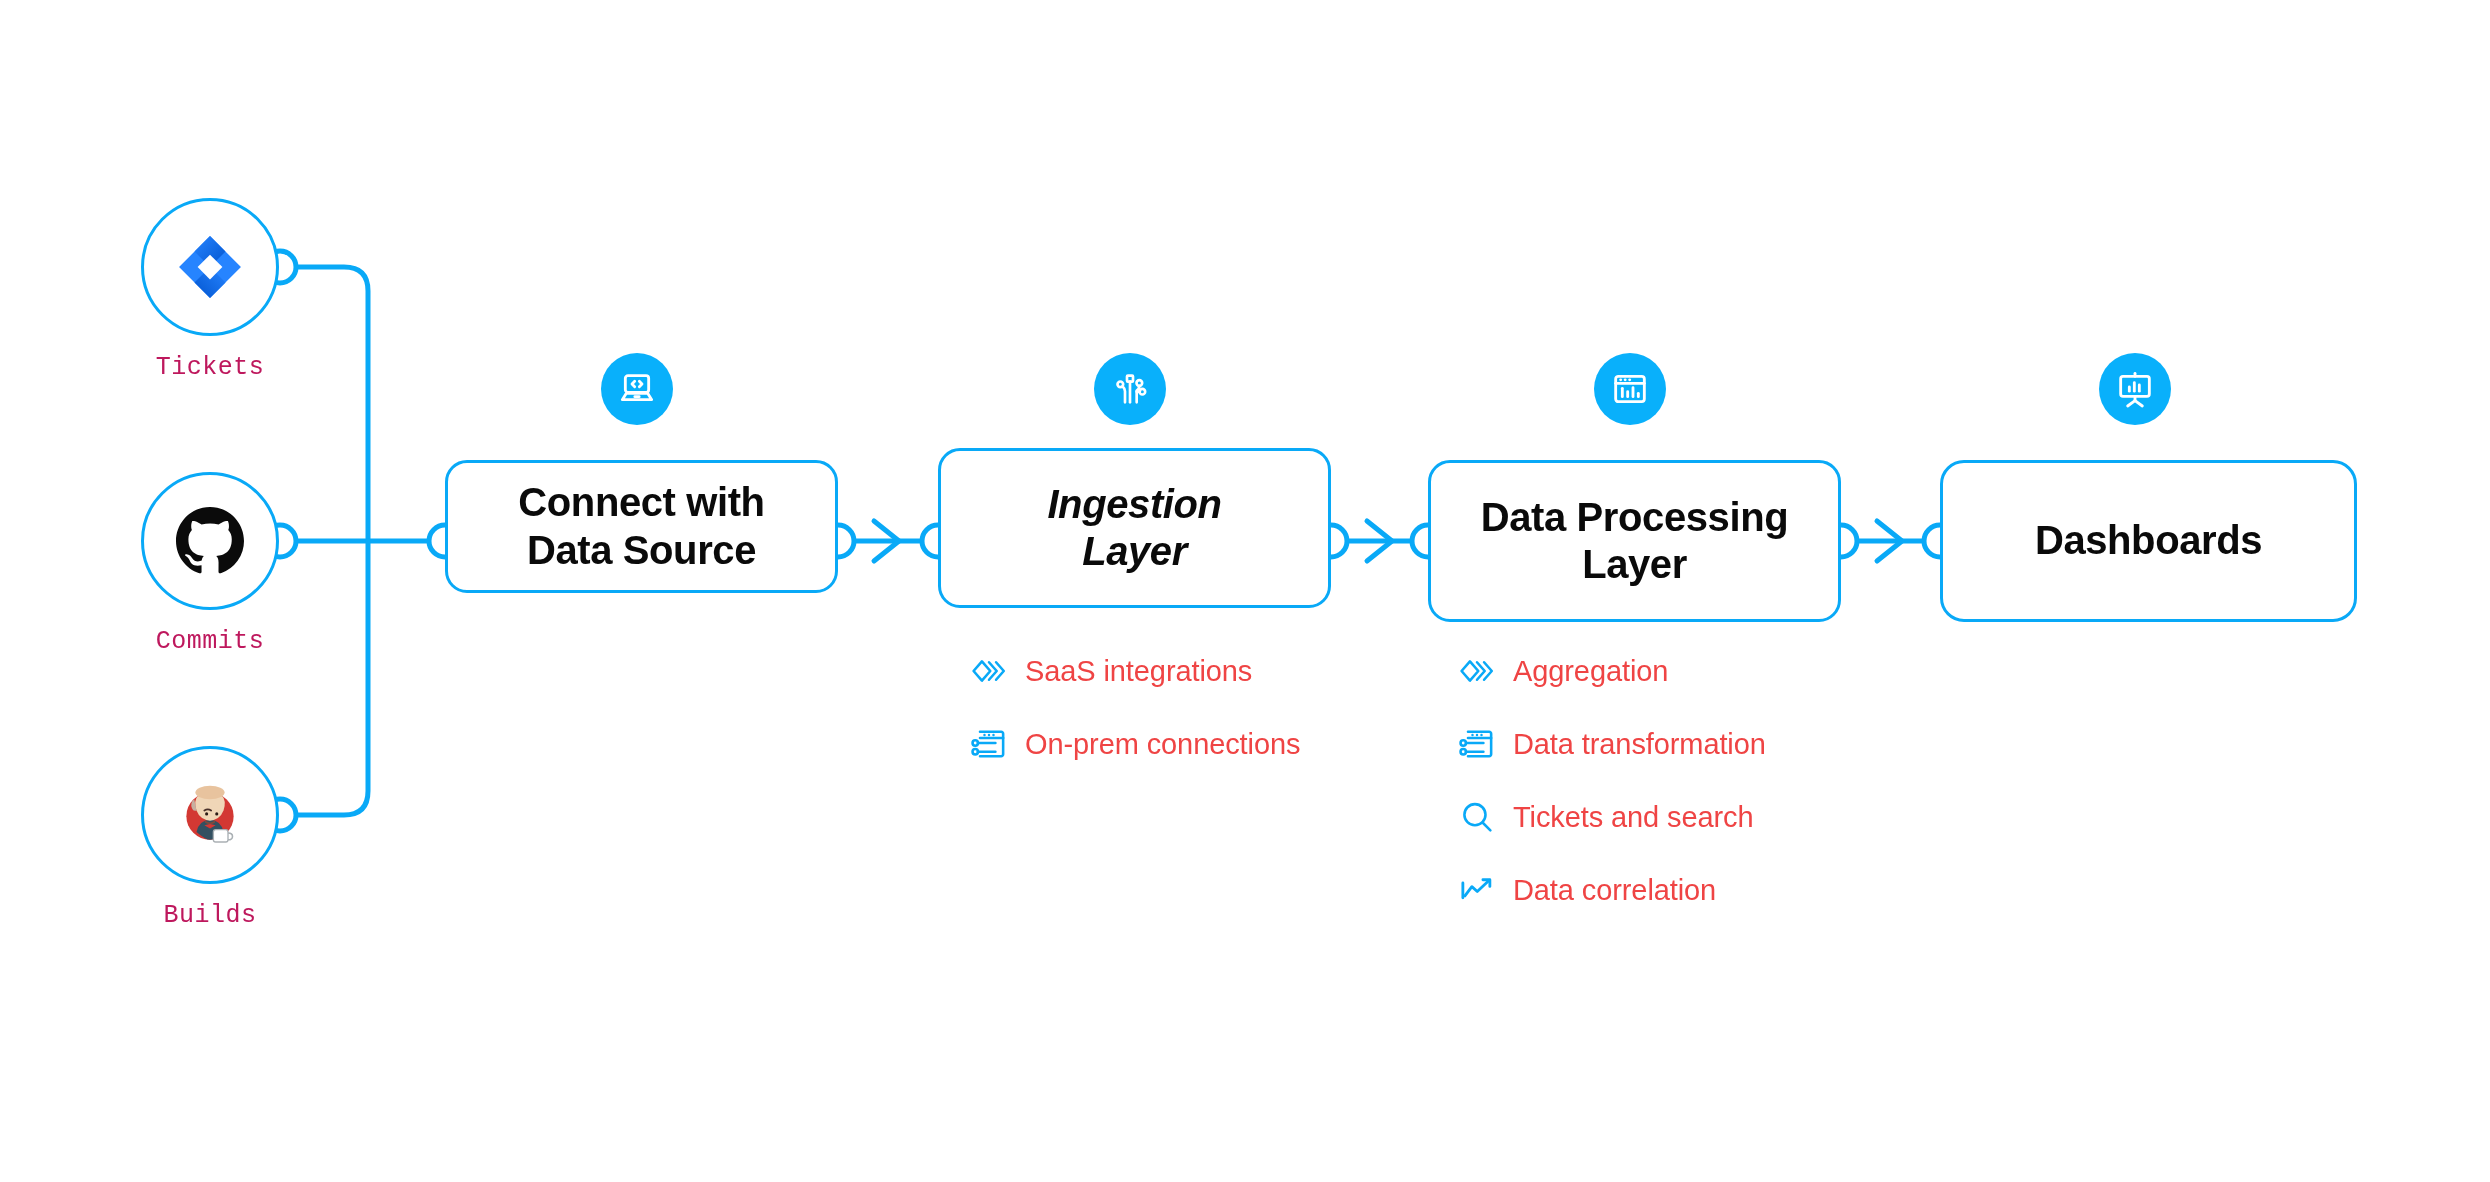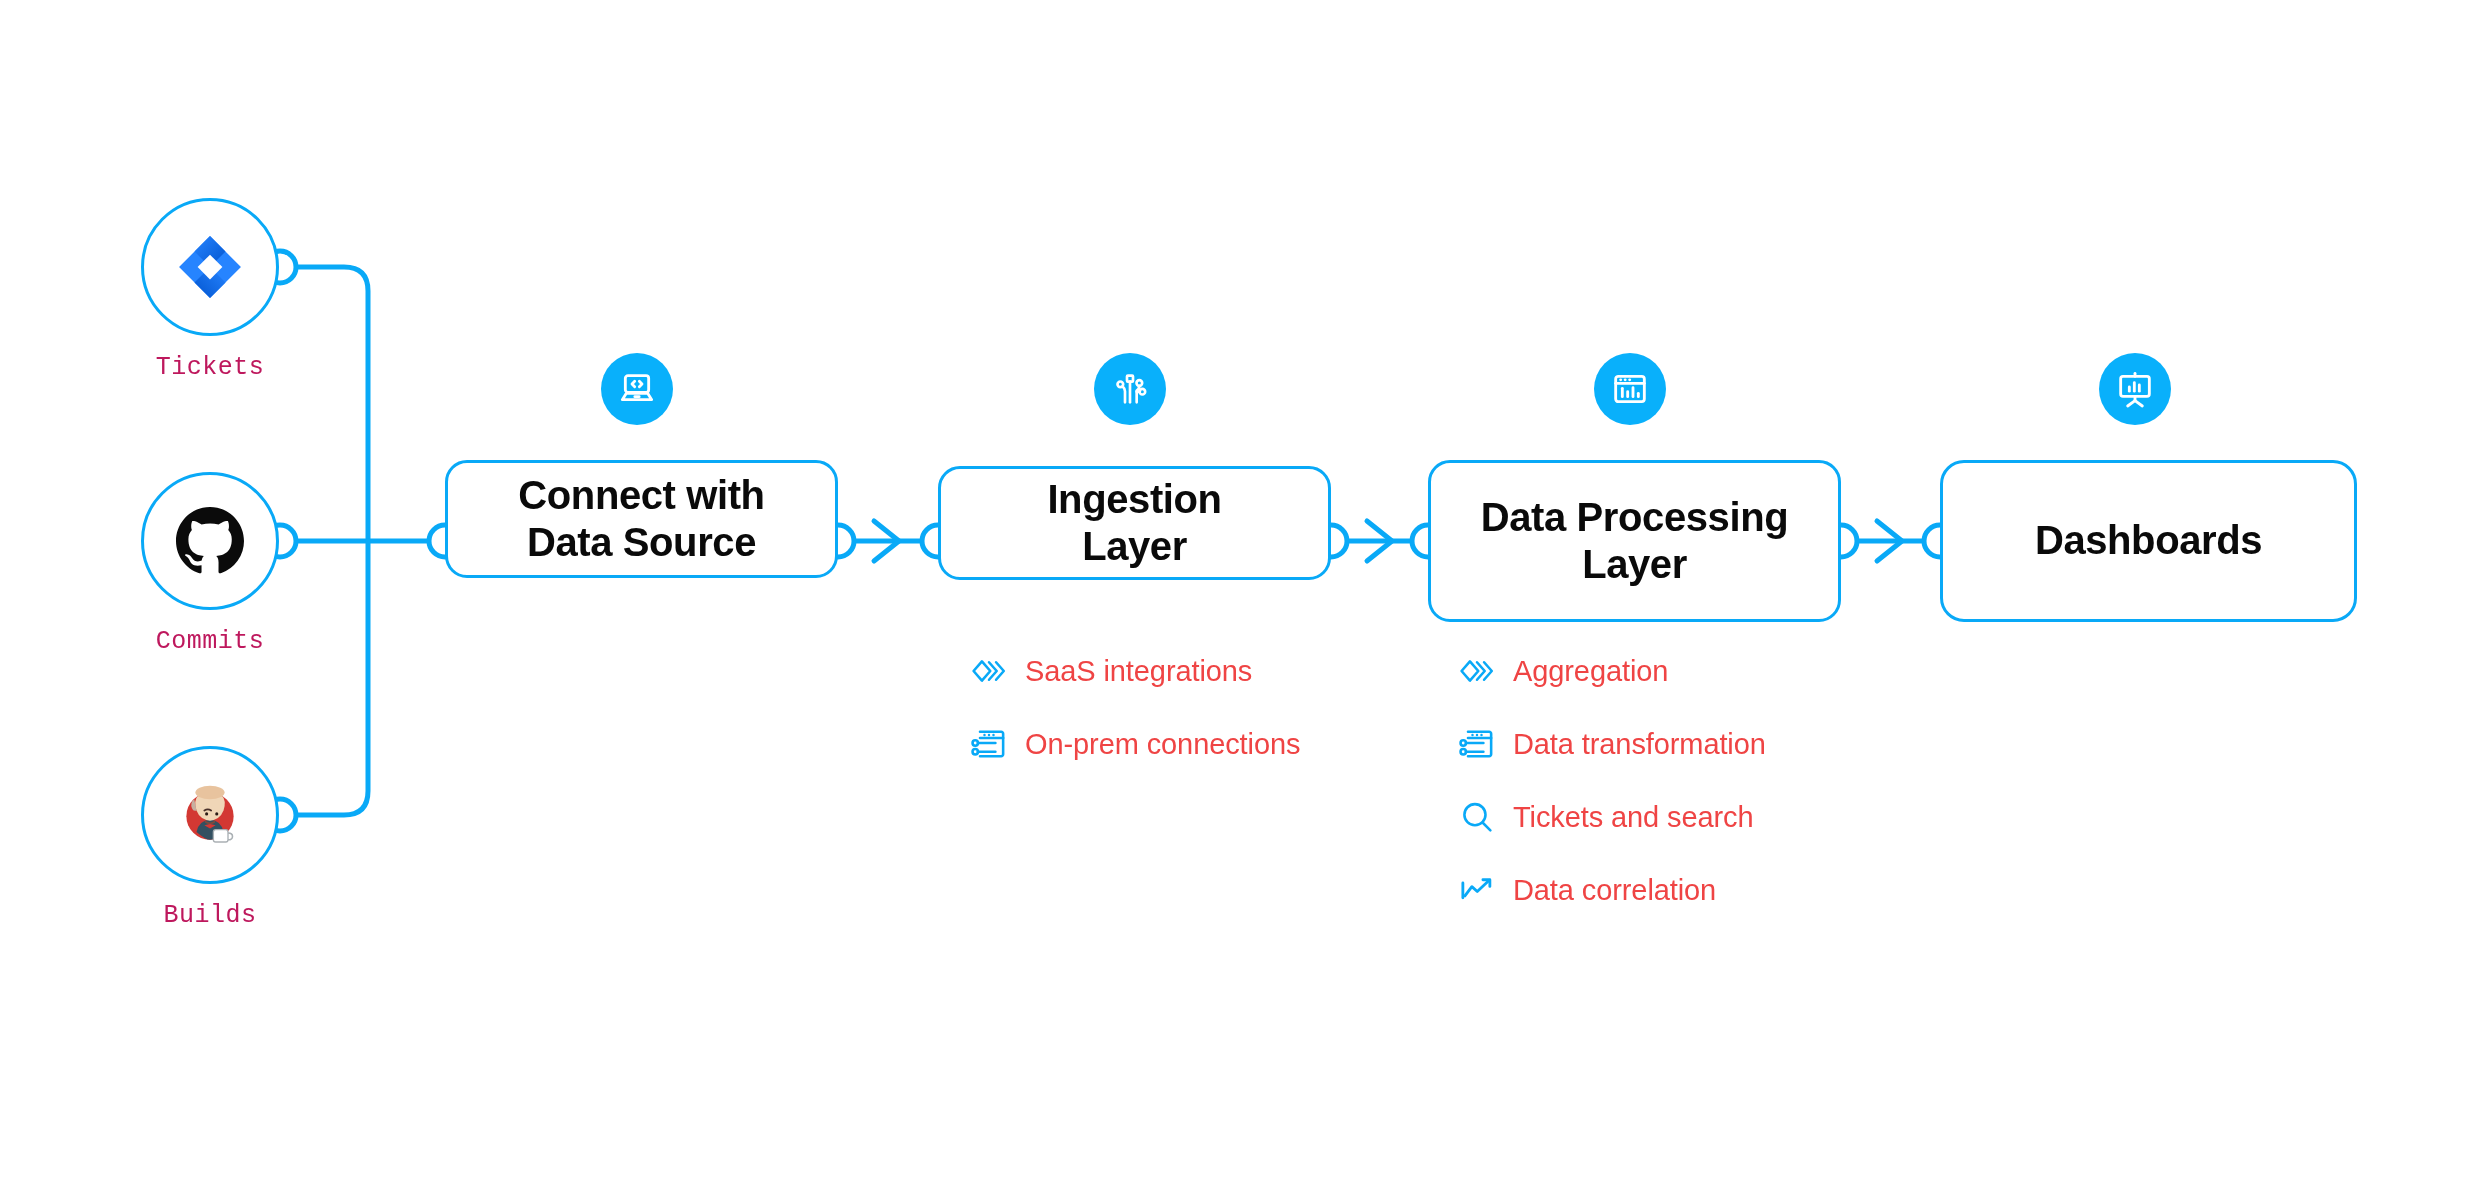--- a/index.html
+++ b/index.html
@@ -147,38 +147,38 @@
 
   <div class="badge" style="left:601px;top:353px;">
     <svg width="40" height="40" viewBox="0 0 24 24" fill="none" stroke="#ffffff" stroke-width="1.7" stroke-linecap="round" stroke-linejoin="round" xmlns="http://www.w3.org/2000/svg">
       <rect x="5" y="4" width="14" height="10" rx="1.6"></rect>
       <path d="M10.6 7.4 L9 9 l1.6 1.6"></path>
       <path d="M13.4 7.4 L15 9 l-1.6 1.6"></path>
       <path d="M3.2 18.4 L5.6 14.6 h12.8 l2.4 3.8 z"></path>
       <path d="M10.7 16.6 h2.6"></path>
     </svg>
   </div>
-  <div class="stage-box" style="left:445px;top:460px;width:393px;height:118px;">
+  <div class="stage-box" style="left:445px;top:460px;width:393px;height:133px;">
     <div class="stage-title">Connect with
 Data Source</div>
   </div>
 
   <div class="badge" style="left:1094px;top:353px;">
     <svg width="40" height="40" viewBox="0 0 24 24" fill="none" stroke="#ffffff" stroke-width="1.6" stroke-linecap="round" stroke-linejoin="round" xmlns="http://www.w3.org/2000/svg">
       <rect x="10.2" y="4" width="3.6" height="3.6" rx="0.5"></rect>
       <path d="M12 7.6 V20"></path>
       <circle cx="6.2" cy="9.2" r="1.7"></circle>
       <path d="M7.5 10.4 Q9 11.8 9 13.4 V20"></path>
       <circle cx="17.6" cy="8.4" r="1.7"></circle>
       <path d="M17.6 10.1 Q17.6 12 16 13 V20"></path>
       <circle cx="19.4" cy="13.6" r="1.7"></circle>
       <path d="M17.9 13.6 H16"></path>
     </svg>
   </div>
-  <div class="stage-box" style="left:938px;top:466px;width:393px;height:114px;">
+  <div class="stage-box" style="left:938px;top:448px;width:393px;height:160px;font-style:italic;">
     <div class="stage-title">Ingestion
 Layer</div>
   </div>
 
   <div class="bullets" style="left:970px;top:648px;">
     <div class="bullet">
       <span class="bi">
         <svg width="36" height="36" viewBox="0 0 28 28" fill="none" stroke="#09a9f7" stroke-width="2" stroke-linecap="round" stroke-linejoin="round" xmlns="http://www.w3.org/2000/svg">
           <path d="M8.5 6.5 L15 14 l-6.5 7.5 L2 14 z"></path>
           <path d="M14 7.2 L20 14 l-6 6.8"></path>

